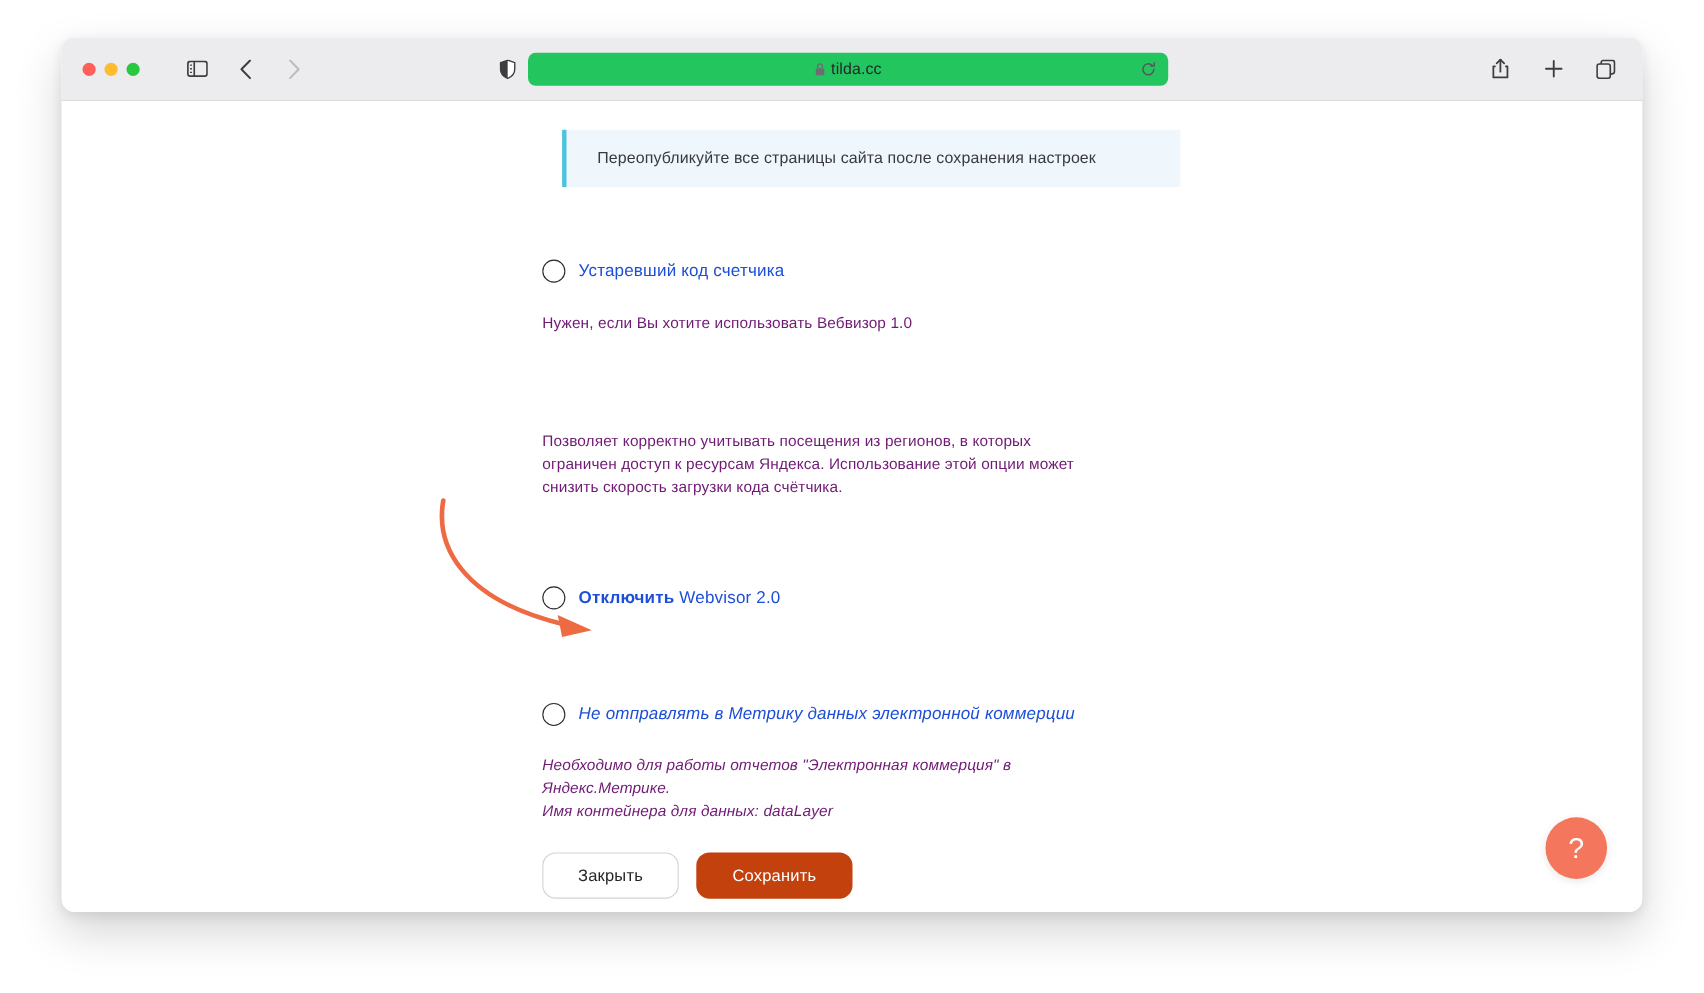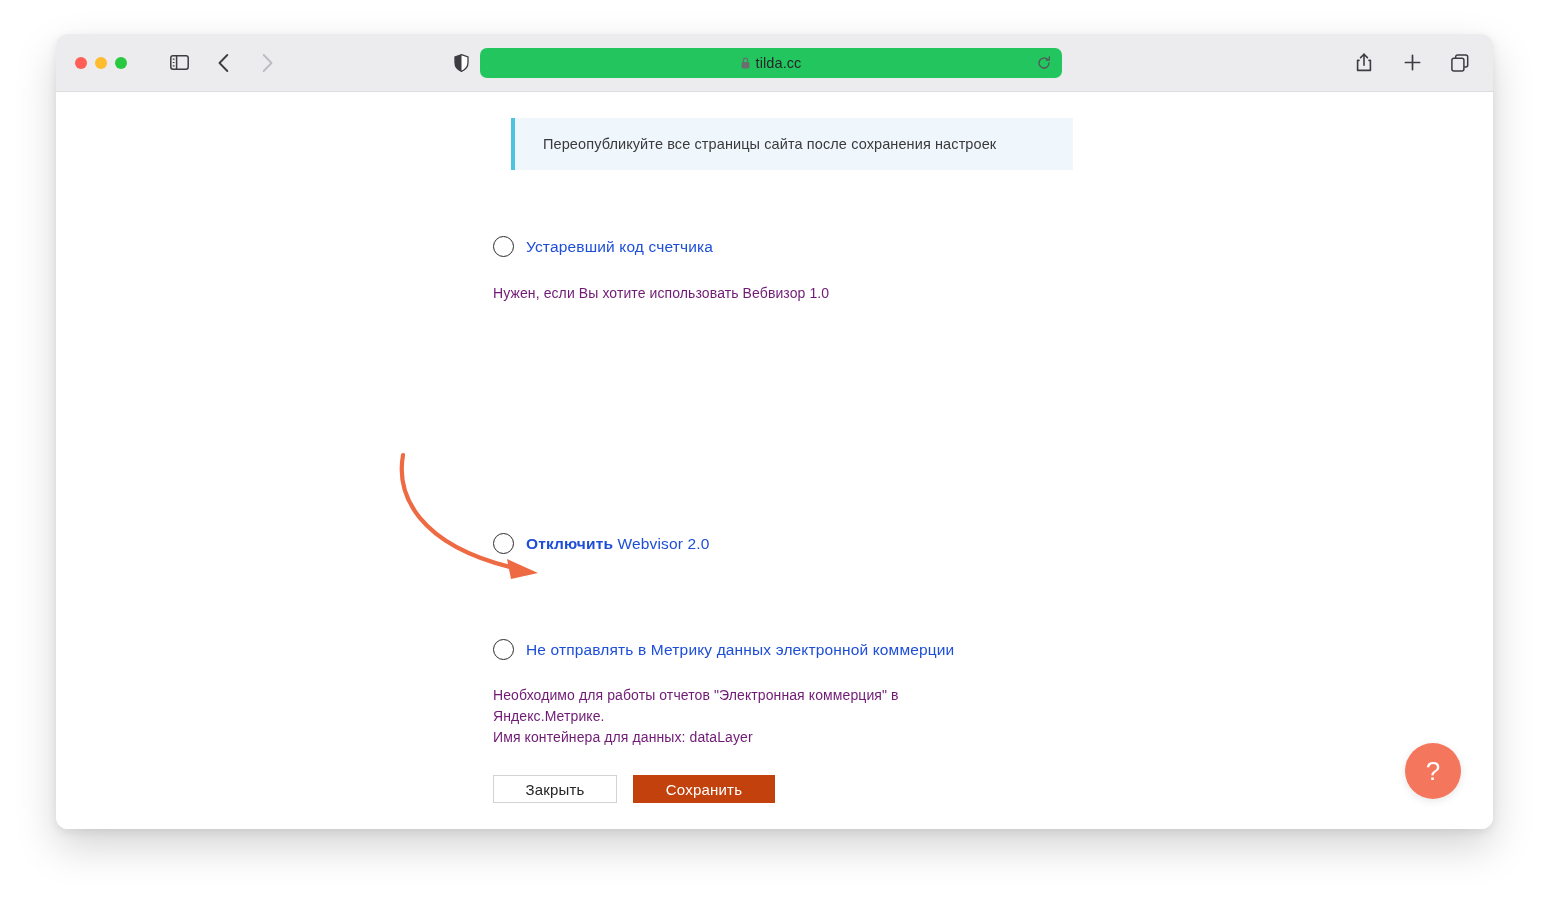--- a/index.html
+++ b/index.html
@@ -172,22 +172,22 @@
 
   
   .btn-row {
     position: absolute;
     left: 437px;
     top: 683px;
     display: flex;
     gap: 16px;
   }
   .btn {
-    height: 28px;
-    border-radius: 0;
+    height: 42px;
+    border-radius: 12px;
     font-size: 15px;
     letter-spacing: 0.2px;
     display: flex;
     align-items: center;
     justify-content: center;
     cursor: pointer;
     user-select: none;
   }
   .btn-secondary {
     width: 124px;
@@ -320,30 +320,31 @@
 
     <div class="option-group" style="top:144px;">
       <div class="option-row">
         <div class="radio"></div>
         <span class="option-label">Устаревший код счетчика</span>
       </div>
       <div class="option-desc" style="margin-top:26px;">Нужен, если Вы хотите использовать Вебвизор 1.0</div>
     </div>
 
     <div class="option-group" style="top:271px;">
+      <div class="option-desc" style="margin-top:27px;">Позволяет корректно учитывать посещения из регионов, в которых ограничен доступ к ресурсам Яндекса. Использование этой опции может снизить скорость загрузки кода счётчика.</div>
     </div>
 
     <div class="option-group" style="top:441px;">
       <div class="option-row">
         <div class="radio"></div>
         <span class="option-label"><b>Отключить</b><span> Webvisor 2.0</span></span>
       </div>
     </div>
 
-    <div class="option-group" style="top:547px;">
+    <div class="option-group" style="top:547px;font-style:italic;">
       <div class="option-row">
         <div class="radio"></div>
         <span class="option-label">Не отправлять в Метрику данных электронной коммерции</span>
       </div>
       <div class="option-desc" style="margin-top:25px; white-space:pre-line;">Необходимо для работы отчетов "Электронная коммерция" в Яндекс.Метрике.
 Имя контейнера для данных: dataLayer</div>
     </div>
 
     <div class="btn-row">
       <div class="btn btn-secondary">Закрыть</div>

